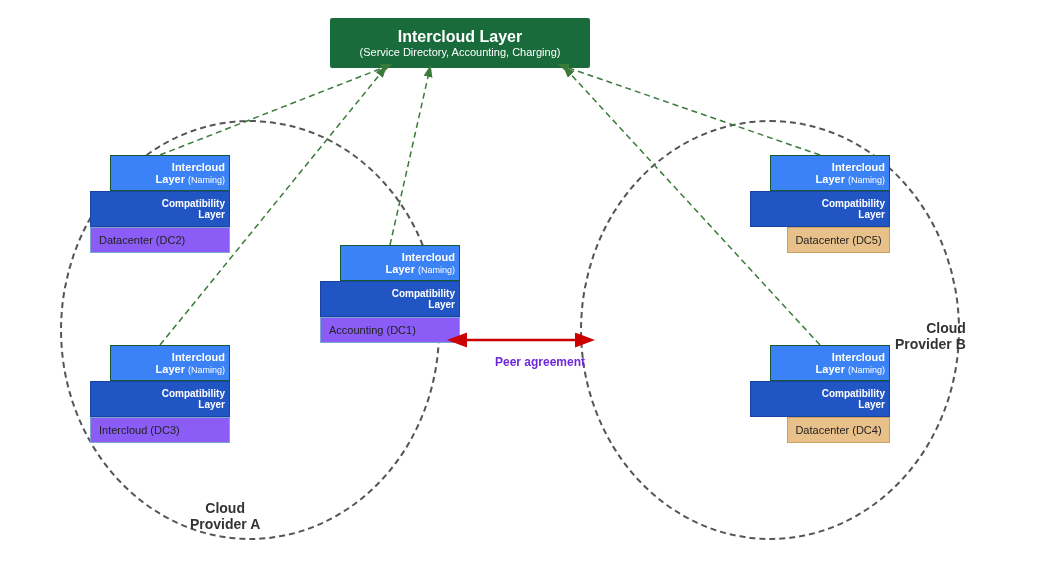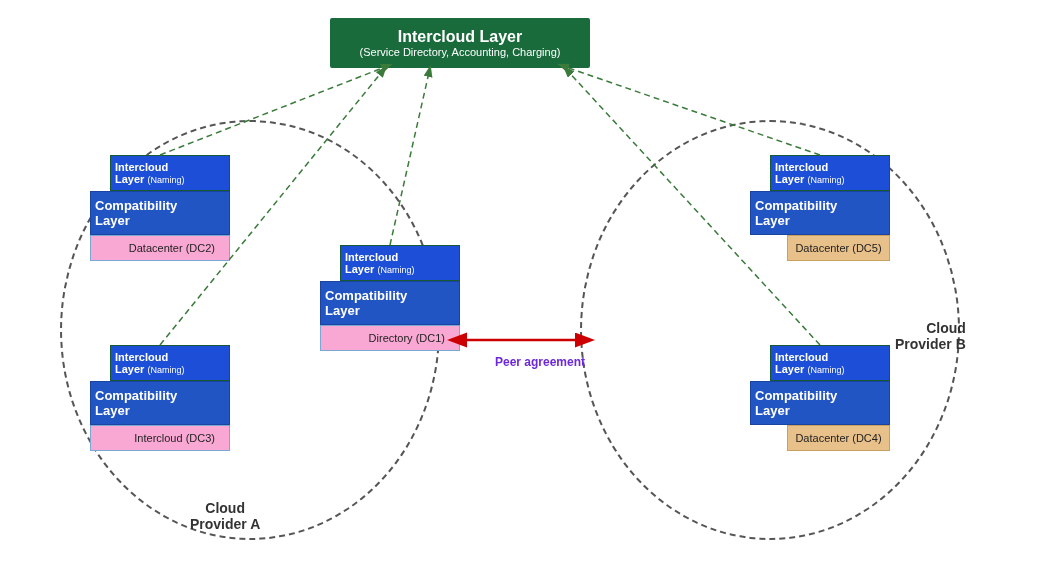--- a/index.html
+++ b/index.html
@@ -58,47 +58,47 @@
       top: 120px;
       left: 580px;
     }
 
     
     .dc-stack {
       position: absolute;
       width: 140px;
     }
     .layer-intercloud {
-      background: #1d4ed8;
+      background: #3b82f6;
       color: white;
-      text-align: left;
+      text-align: right;
       padding: 5px 4px;
       font-size: 11px;
       font-weight: bold;
       border: 1px solid #155a32;
       margin-left: 20px;
     }
     .layer-intercloud .naming {
       font-size: 9px;
       font-weight: normal;
     }
     .layer-compat {
       background: #2255c4;
       color: white;
+      text-align: right;
+      padding: 6px 4px;
+      font-size: 10px;
+      font-weight: bold;
+      border: 1px solid #1a44a0;
+    }
+    .layer-dc {
+      background: #8b5cf6;
+      color: #222;
       text-align: left;
-      padding: 6px 4px;
-      font-size: 13px;
-      font-weight: bold;
-      border: 1px solid #1a44a0;
-    }
-    .layer-dc {
-      background: #f9a8d4;
-      color: #222;
-      text-align: right;
-      padding: 6px 14px;
+      padding: 6px 8px;
       font-size: 11px;
       border: 1px solid #7aa8d4;
     }
     .layer-dc-orange {
       background: #e8c08a;
       color: #222;
       text-align: center;
       padding: 6px 4px;
       font-size: 11px;
       border: 1px solid #c8a060;
@@ -179,21 +179,21 @@
     </div>
     <div class="layer-compat">Compatibility<br>Layer</div>
     <div class="layer-dc">Intercloud (DC3)</div>
   </div>
 
   <div class="dc-stack dc-dc1">
     <div class="layer-intercloud">
       Intercloud<br>Layer <span class="naming">(Naming)</span>
     </div>
     <div class="layer-compat">Compatibility<br>Layer</div>
-    <div class="layer-dc">Directory (DC1)</div>
+    <div class="layer-dc">Accounting (DC1)</div>
   </div>
 
   <div class="dc-stack dc-dc5">
     <div class="layer-intercloud">
       Intercloud<br>Layer <span class="naming">(Naming)</span>
     </div>
     <div class="layer-compat">Compatibility<br>Layer</div>
     <div class="layer-dc-orange">Datacenter (DC5)</div>
   </div>
 

